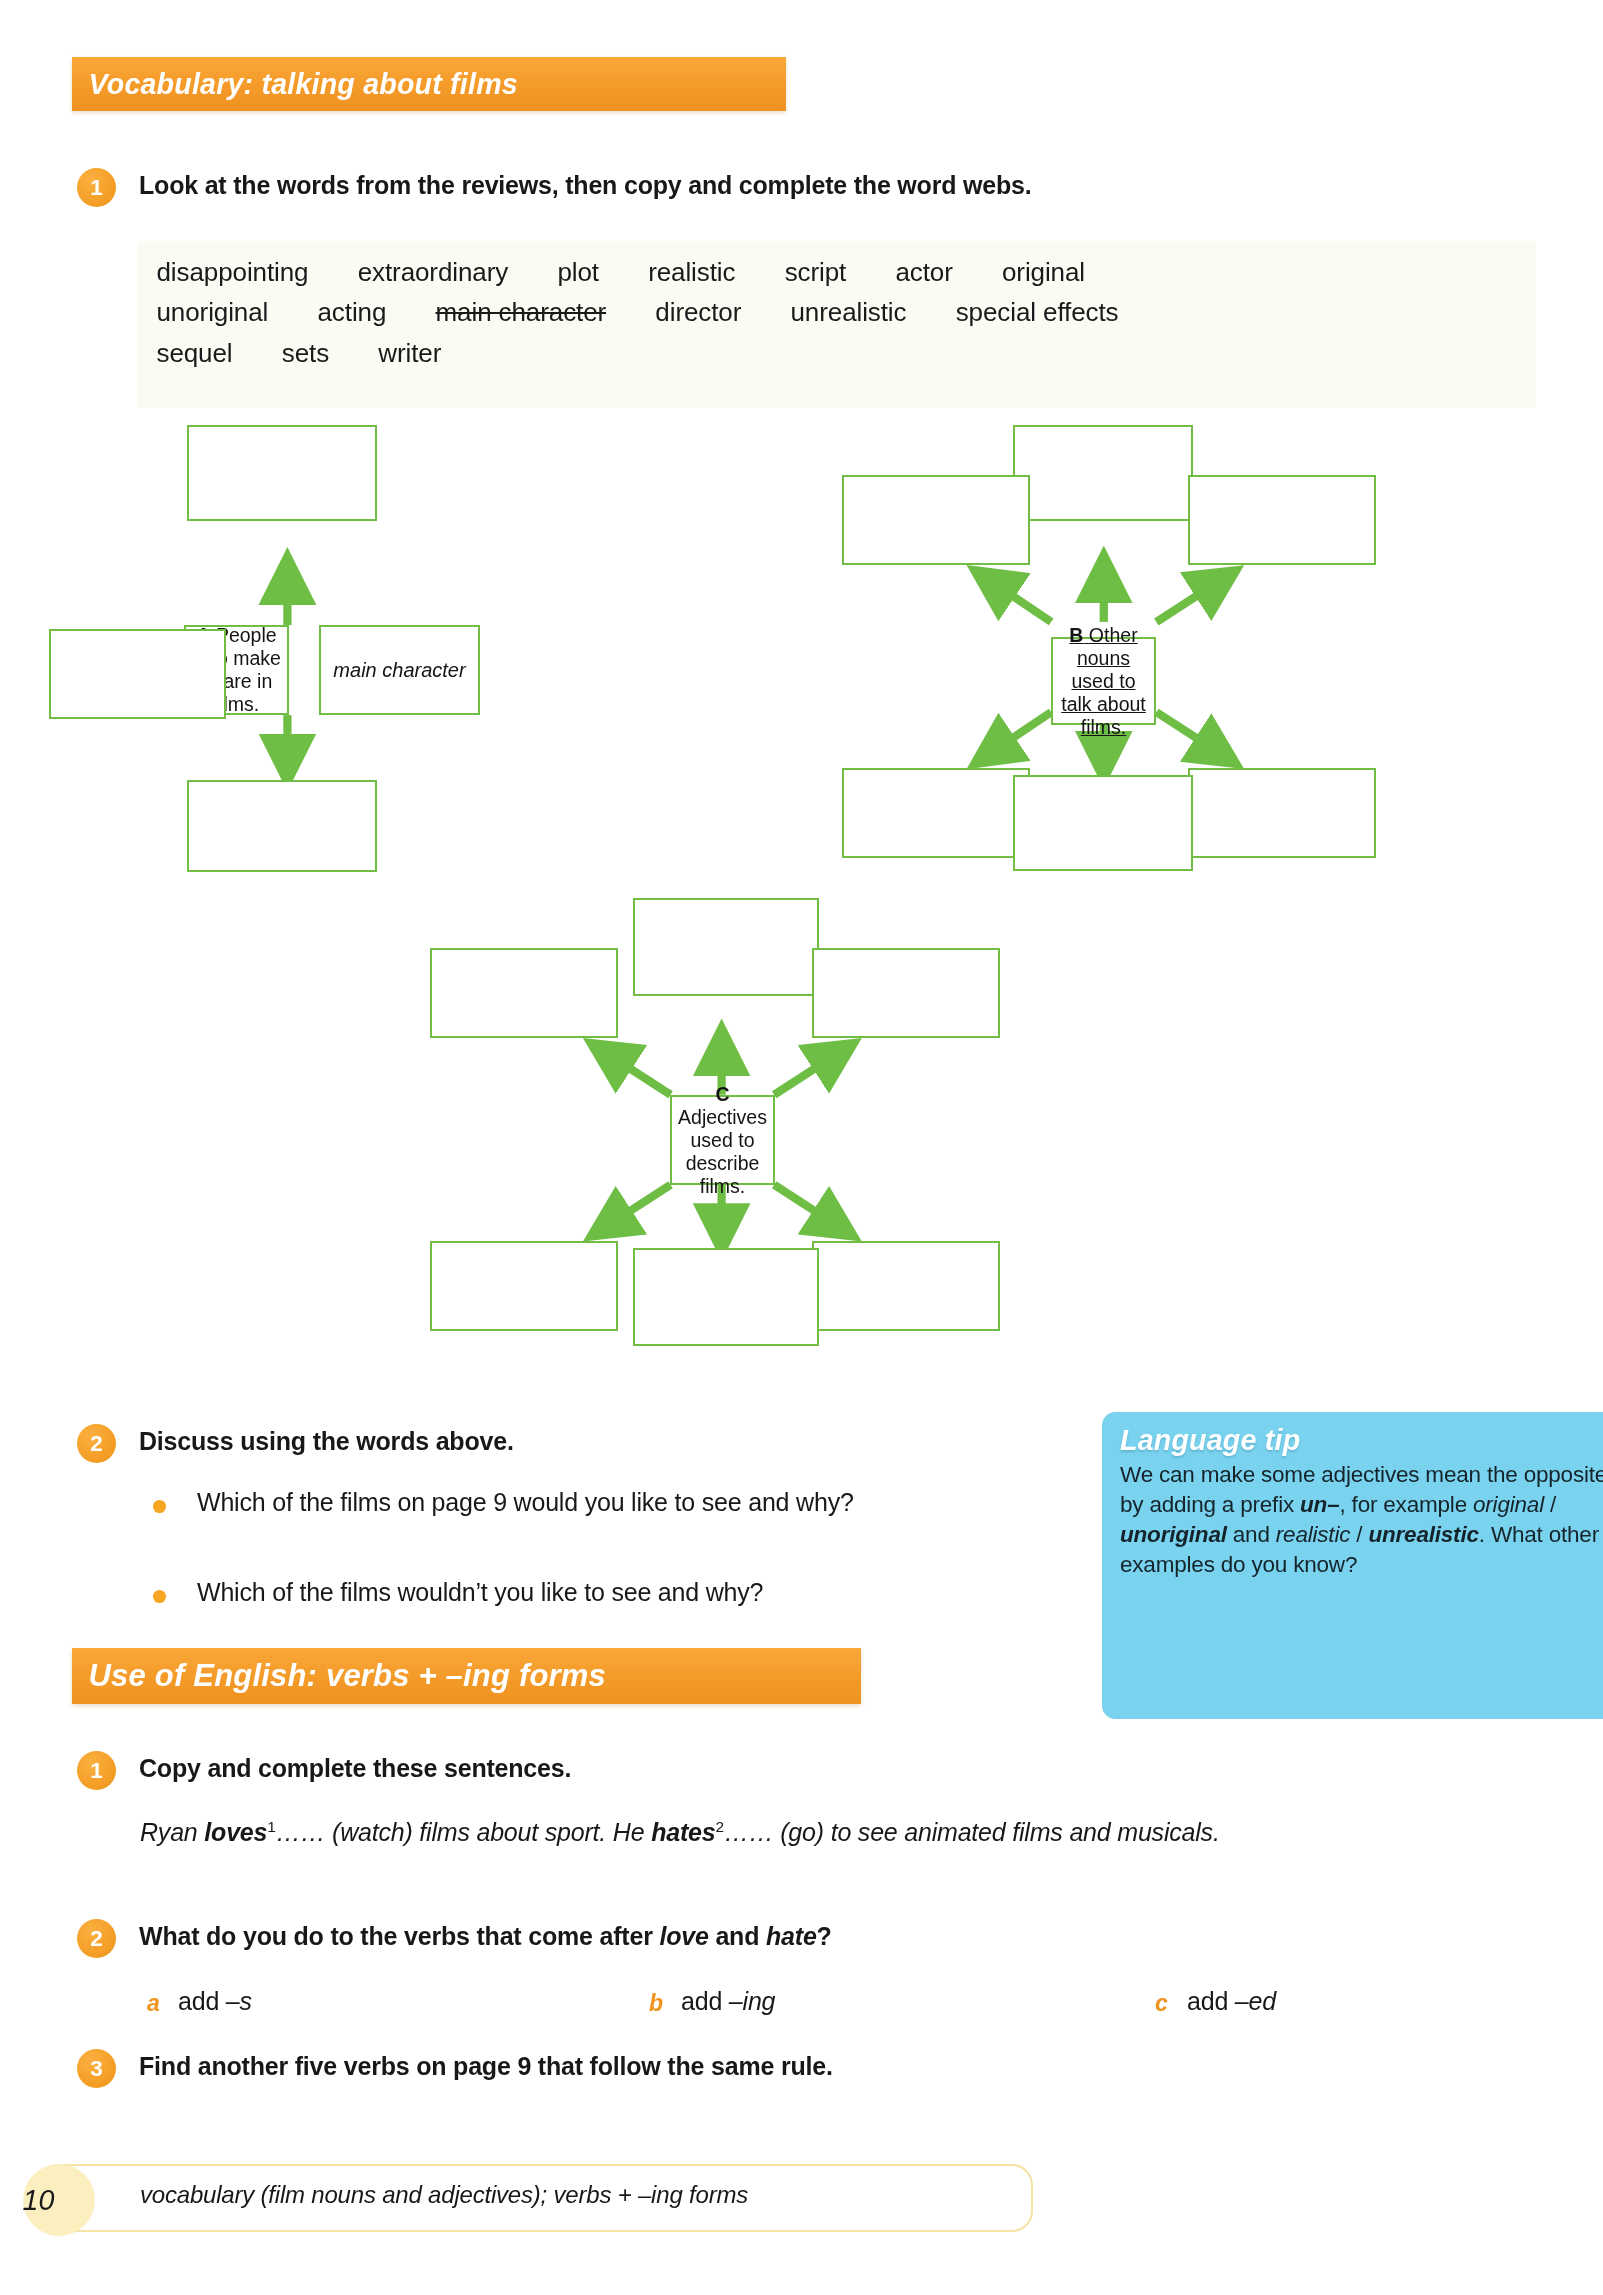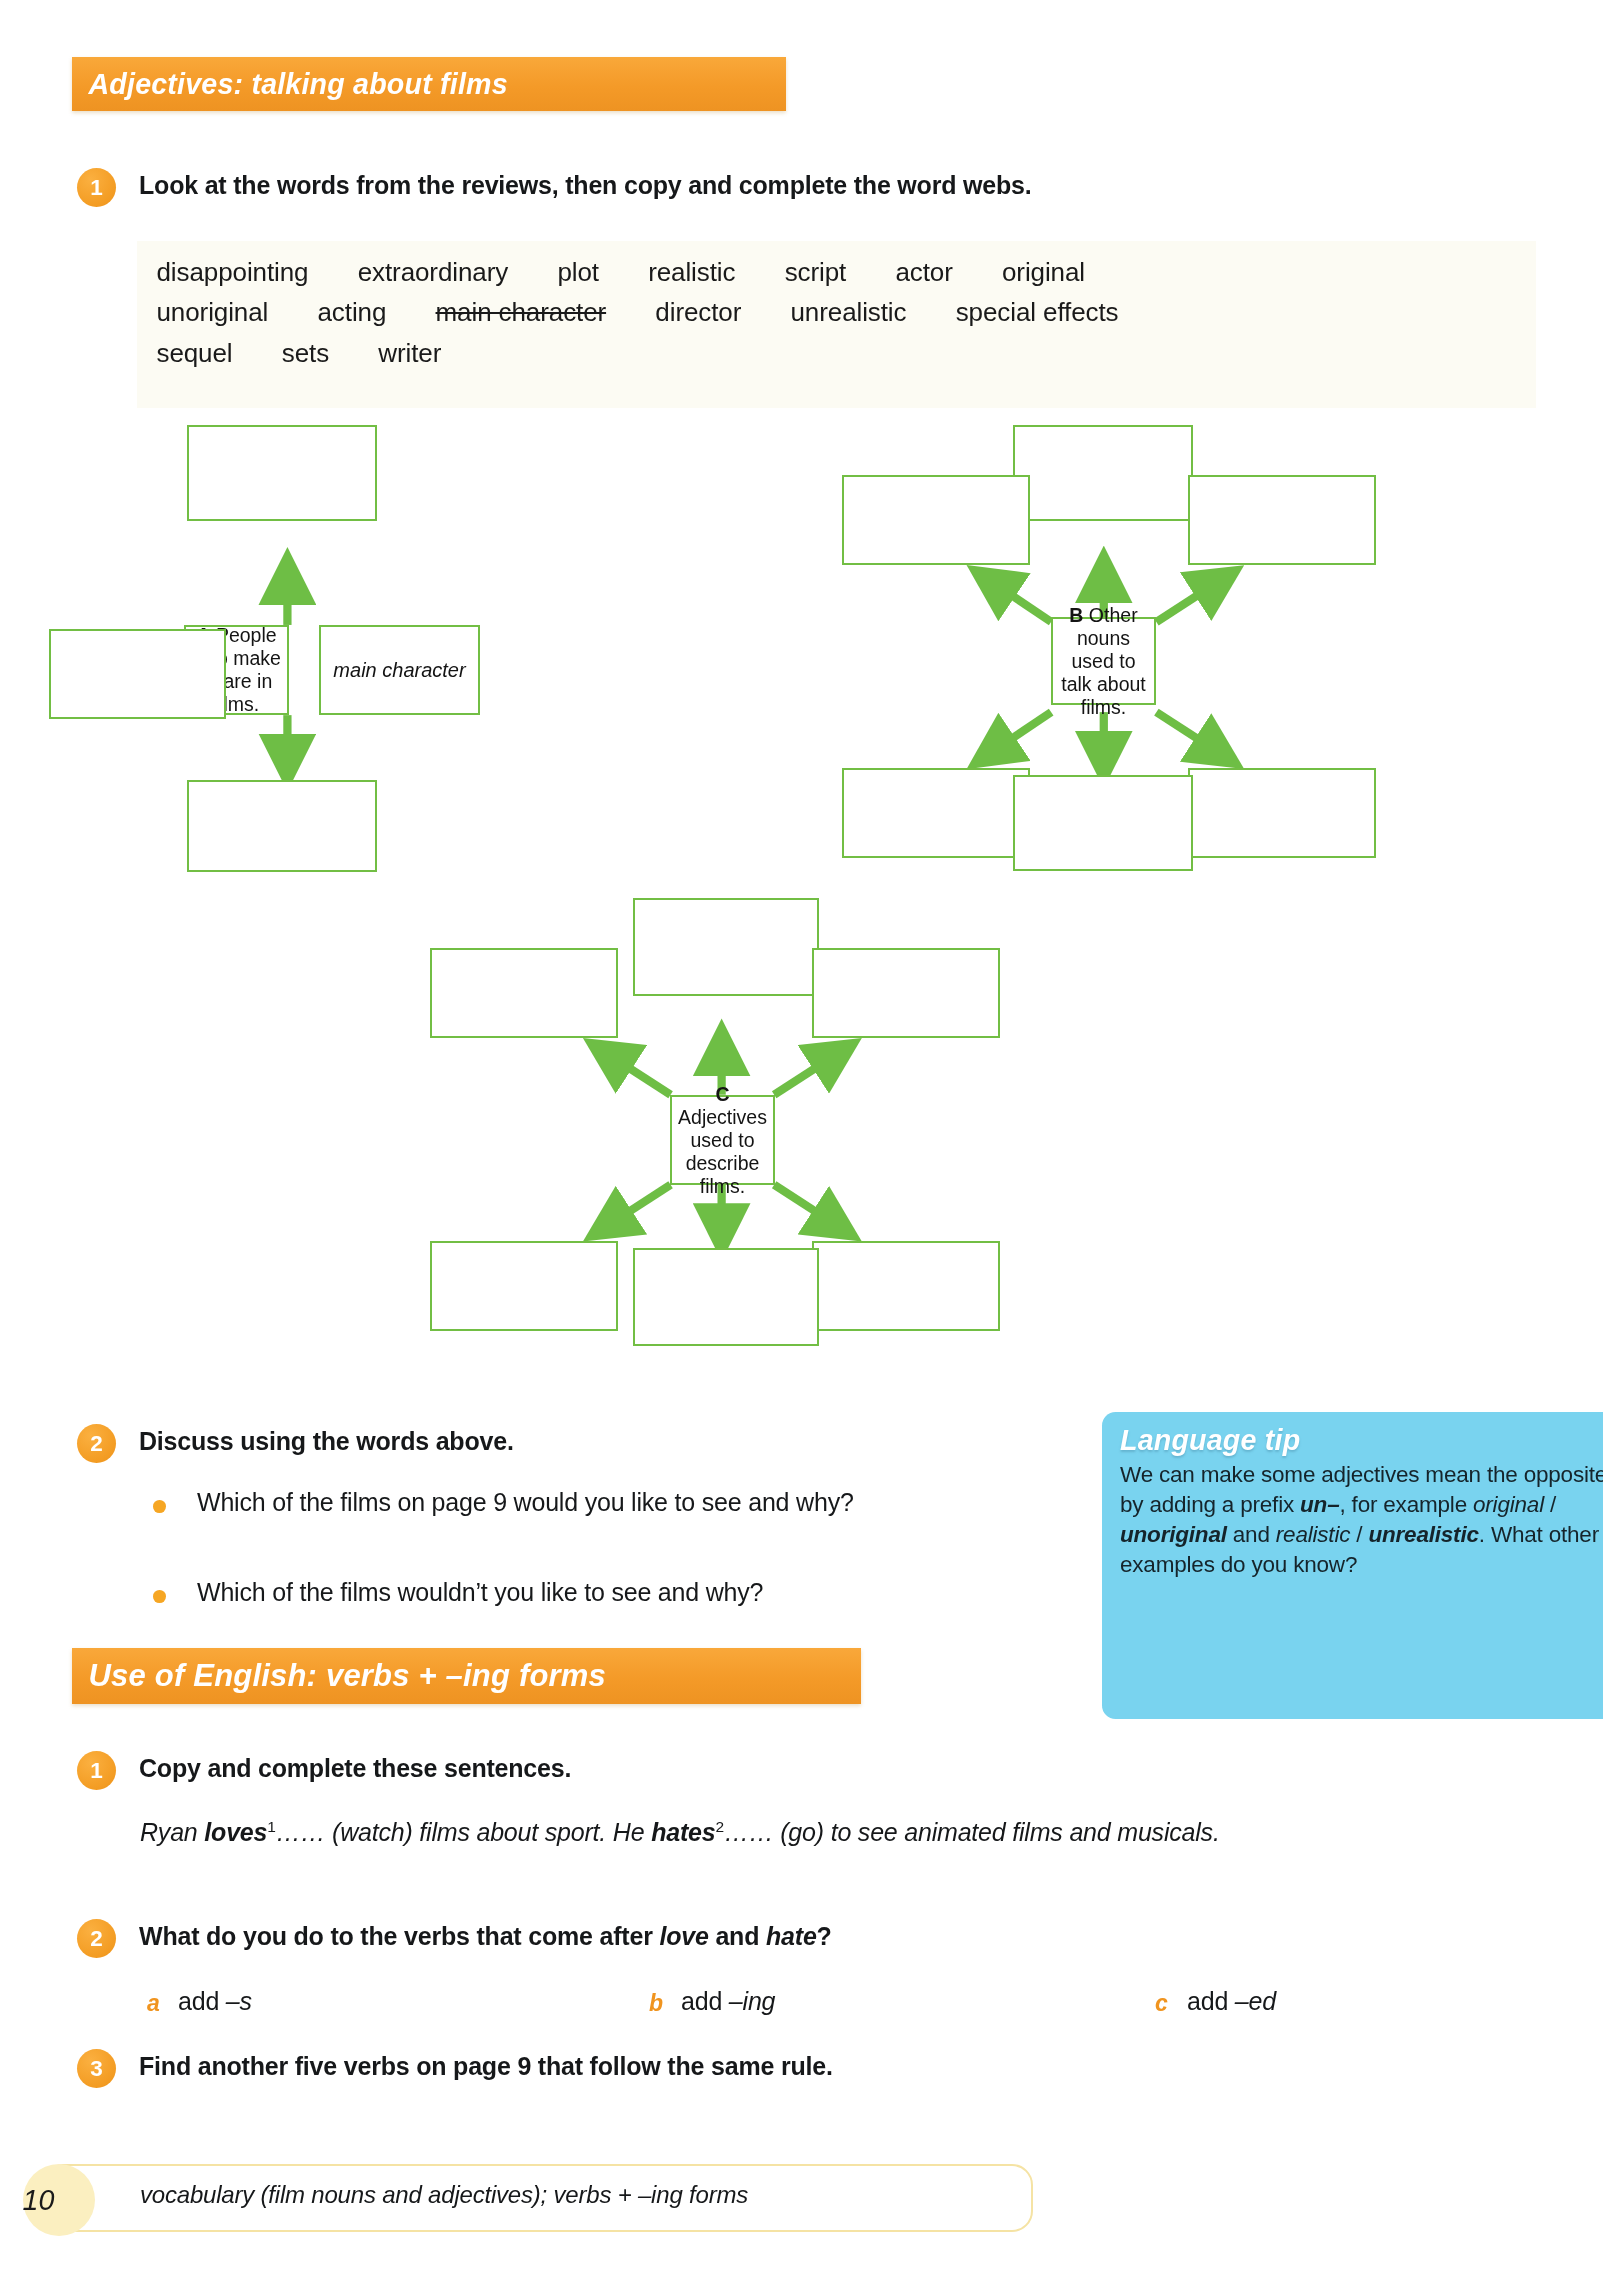--- a/index.html
+++ b/index.html
@@ -118,21 +118,21 @@
   .foottext{
     position:absolute;font-size:24px;font-style:italic;color:#16181a;letter-spacing:-0.2px;
   }
 </style>
 </head>
 <body>
 
 <div class="page">
 
   <div class="banner" style="left:72px;top:57px;width:681px;height:54px;font-size:28.6px;">
-    <span>Adjectives: talking about films</span>
+    <span>Vocabulary: talking about films</span>
   </div>
 
   <div class="exnum" style="left:77px;top:168px;">
     <span>1</span>
   </div>
   <div class="instr" style="left:139px;top:171px;width:1353px;">Look at the words from the reviews, then copy and complete the word webs.</div>
 
   <div class="wordbank" style="left:137px;top:241px;width:1360px;height:143px;">
     <div class="row">
       <span class="w">disappointing</span>
@@ -215,21 +215,21 @@
 
       <line x1="258" y1="262" x2="160" y2="196" stroke="#6EBE45" stroke-width="11" marker-end="url(#ahB)"></line>
 
       <line x1="398" y1="262" x2="500" y2="196" stroke="#6EBE45" stroke-width="11" marker-end="url(#ahB)"></line>
 
       <line x1="258" y1="382" x2="160" y2="448" stroke="#6EBE45" stroke-width="11" marker-end="url(#ahB)"></line>
 
       <line x1="398" y1="382" x2="500" y2="448" stroke="#6EBE45" stroke-width="11" marker-end="url(#ahB)"></line>
     </svg>
 
-    <div class="centerbox" style="left:194px;top:192px;width:105px;height:88px;">
+    <div class="centerbox" style="left:194px;top:212px;width:105px;height:88px;text-decoration:underline;">
       <span><b>B</b>
       <span>Other nouns used to talk about films.</span></span>
     </div>
 
     <div class="nodebox" style="left:156px;top:0px;width:180px;height:96px;"></div>
     <div class="nodebox" style="left:-15px;top:50px;width:188px;height:90px;"></div>
     <div class="nodebox" style="left:331px;top:50px;width:188px;height:90px;"></div>
     <div class="nodebox" style="left:-15px;top:343px;width:188px;height:90px;"></div>
     <div class="nodebox" style="left:331px;top:343px;width:188px;height:90px;"></div>
     <div class="nodebox" style="left:156px;top:350px;width:180px;height:96px;"></div>

